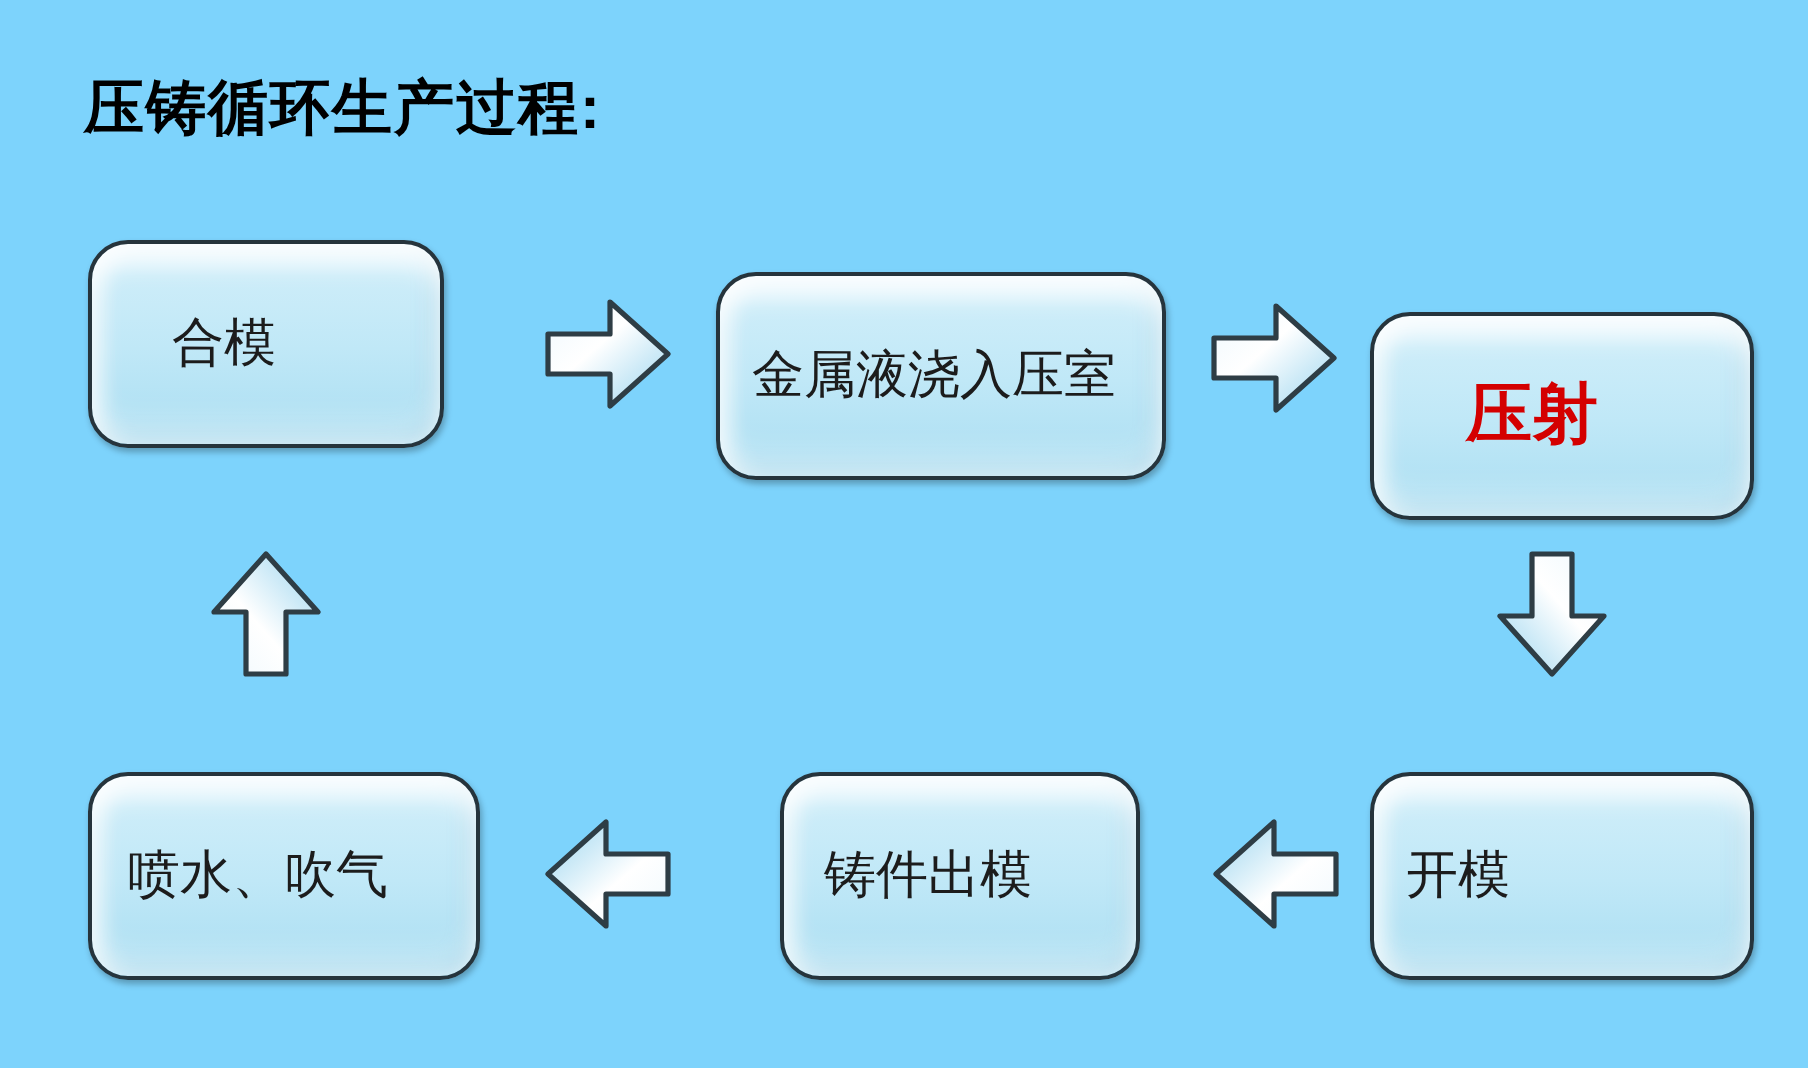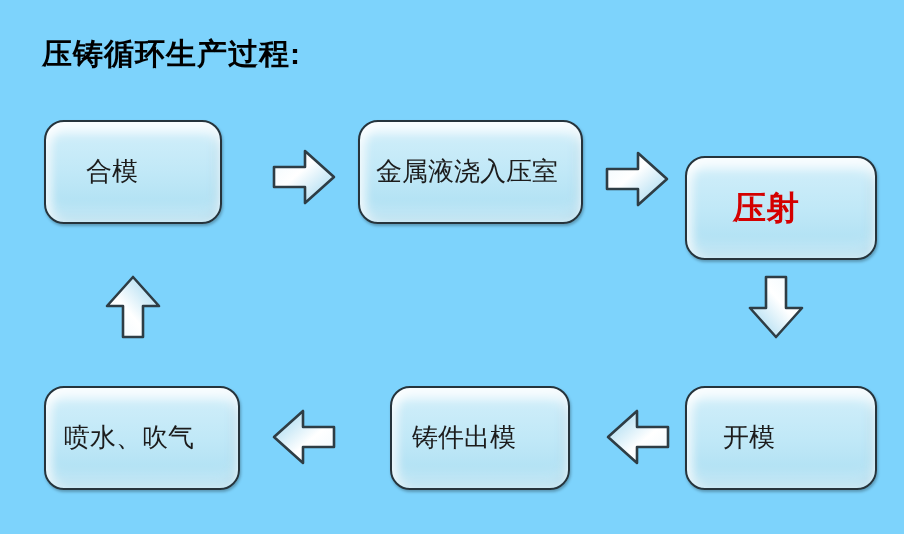--- a/index.html
+++ b/index.html
@@ -42,25 +42,25 @@
     white-space:nowrap;
     line-height:1;
   }
   .step-text.highlight{
     color:#d40000;
     font-weight:bold;
     font-size:33px;
   }
   
   .b1{left:44px;top:120px;width:178px;padding-left:40px;}
-  .b2{left:358px;top:120px;width:225px;padding-left:16px;font-family:Liberation Serif, serif;}
+  .b2{left:358px;top:136px;width:225px;padding-left:16px;font-family:Liberation Serif, serif;}
   .b3{left:685px;top:120px;width:192px;padding-left:46px;margin-top:36px;}
   .b4{left:44px;top:386px;width:196px;padding-left:18px;}
   .b5{left:390px;top:386px;width:180px;padding-left:20px;}
-  .b6{left:685px;top:386px;width:192px;padding-left:36px;}
+  .b6{left:685px;top:386px;width:192px;padding-left:16px;}
   
   .arrow{
     position:absolute;
     width:64px;height:58px;
   }
   .arrow svg{display:block;width:64px;height:58px;}
   .ar1{left:272px;top:148px;}
   .ar2{left:605px;top:150px;}
   .ad {left:744px;top:278px;transform:rotate(90deg);}
   .al1{left:606px;top:408px;transform:rotate(180deg);}

